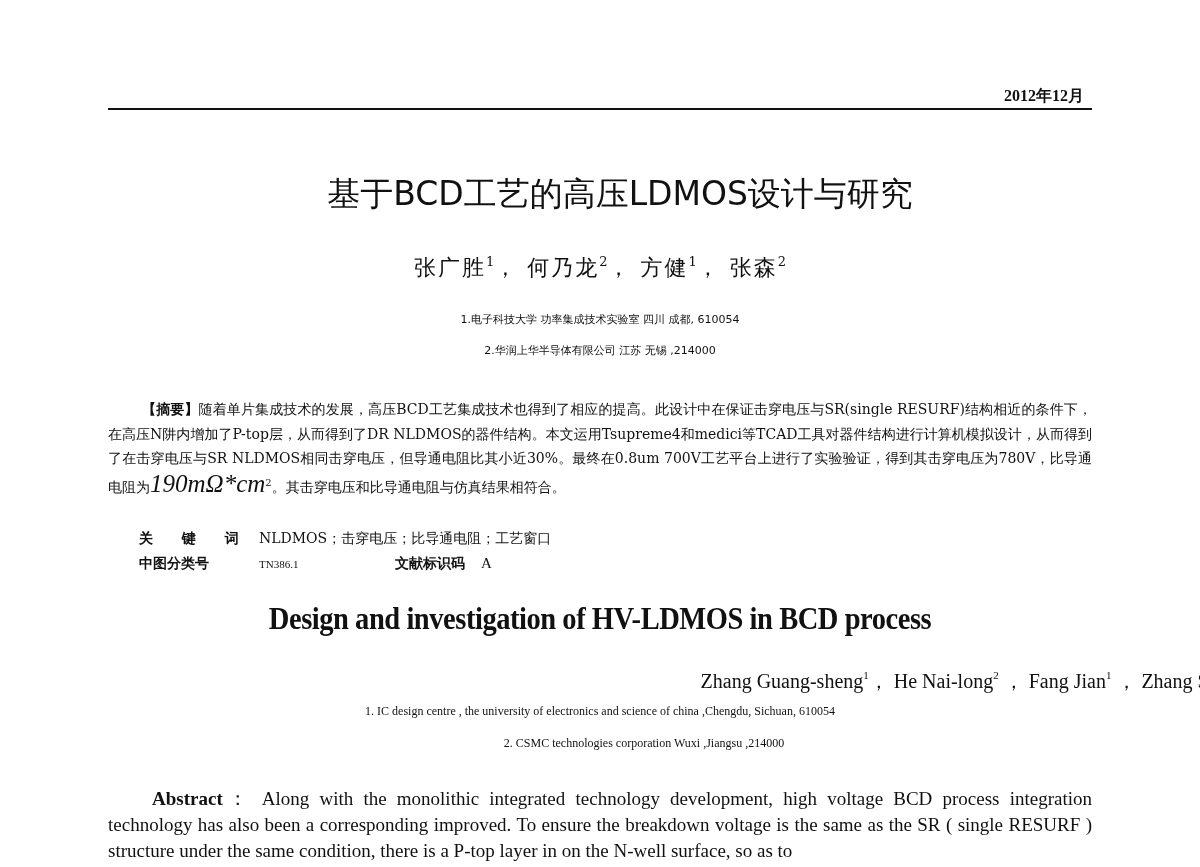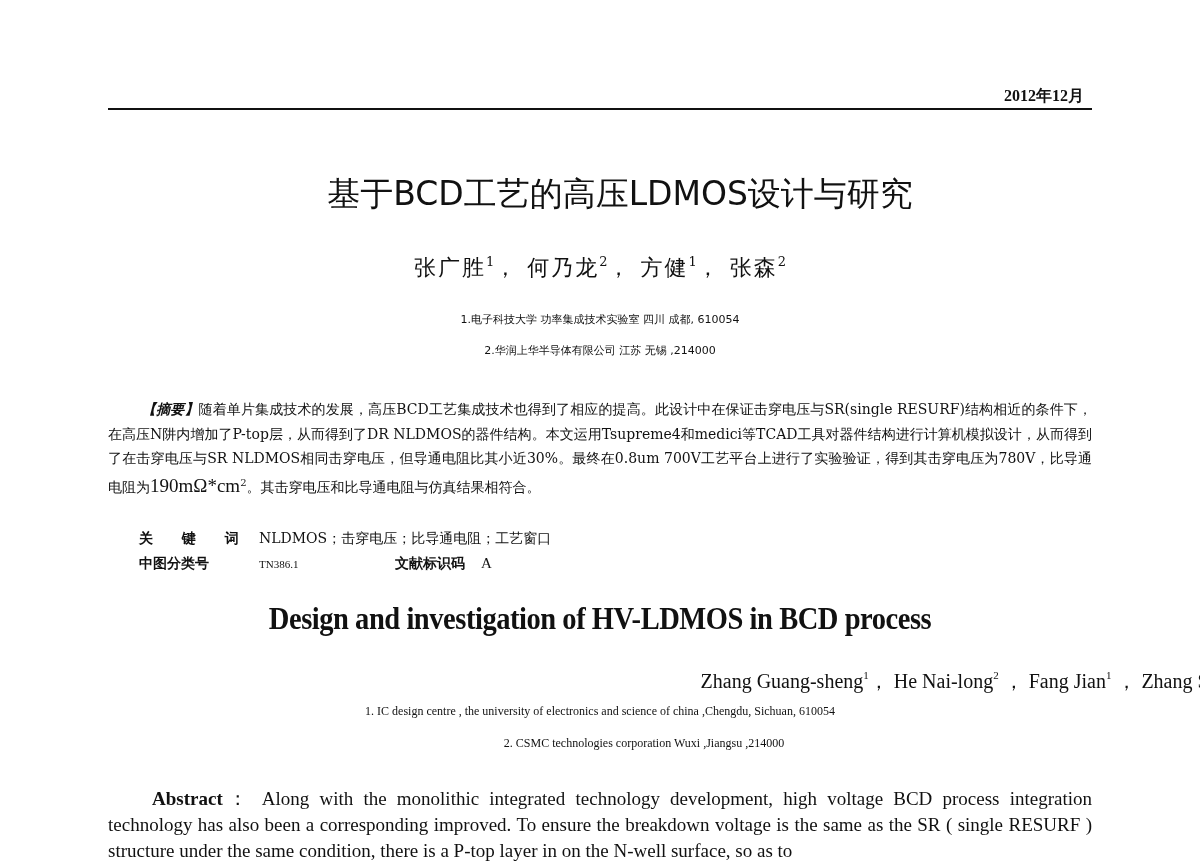--- a/index.html
+++ b/index.html
@@ -37,22 +37,22 @@
     font-family: "DejaVu Sans", "Liberation Sans", sans-serif;
     font-size: 11px;
   }
   .affil-cn.a1 { top: 312px; }
   .affil-cn.a2 { top: 343px; }
   .abstract-cn {
     position: absolute; left: 108px; top: 397px; width: 984px;
     font-size: 14px; line-height: 24.6px; text-align: justify;
     text-indent: 34px;
   }
-  .abstract-cn .label { font-weight: bold; font-family: "DejaVu Sans", sans-serif; font-style: italic; }
-  .abstract-cn .big { font-size: 19px; font-family: "Liberation Serif", serif; }
+  .abstract-cn .label { font-weight: bold; font-family: "DejaVu Sans", sans-serif; }
+  .abstract-cn .big { font-size: 25px; font-family: "Liberation Serif", serif; font-style: italic; }
   .abstract-cn sup { font-size: 10px; }
   .kw {
     position: absolute; left: 139px; font-size: 14px;
   }
   .kw.k1 { top: 530px; }
   .kw.k2 { top: 555px; }
   .kw .lbl { font-family: "DejaVu Sans", sans-serif; font-weight: bold; display: inline-block; width: 120px; }
   .kw .lbl.spaced { letter-spacing: 12px; }
   .kw .val { font-family: "Liberation Serif", serif; font-size: 15px; }
   .kw .val2 { display: inline-block; width: 136px; font-family: "Liberation Serif", serif; font-size: 11px; }

